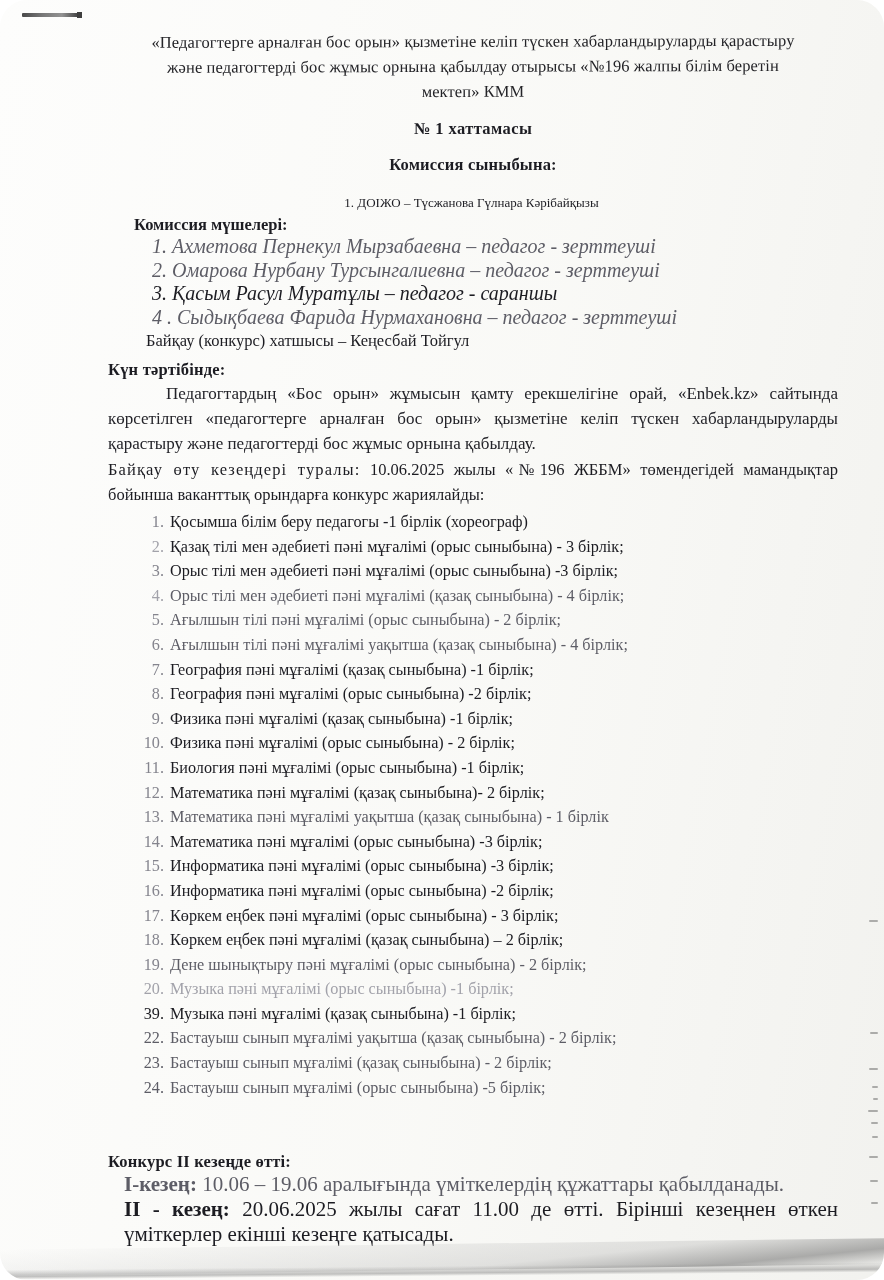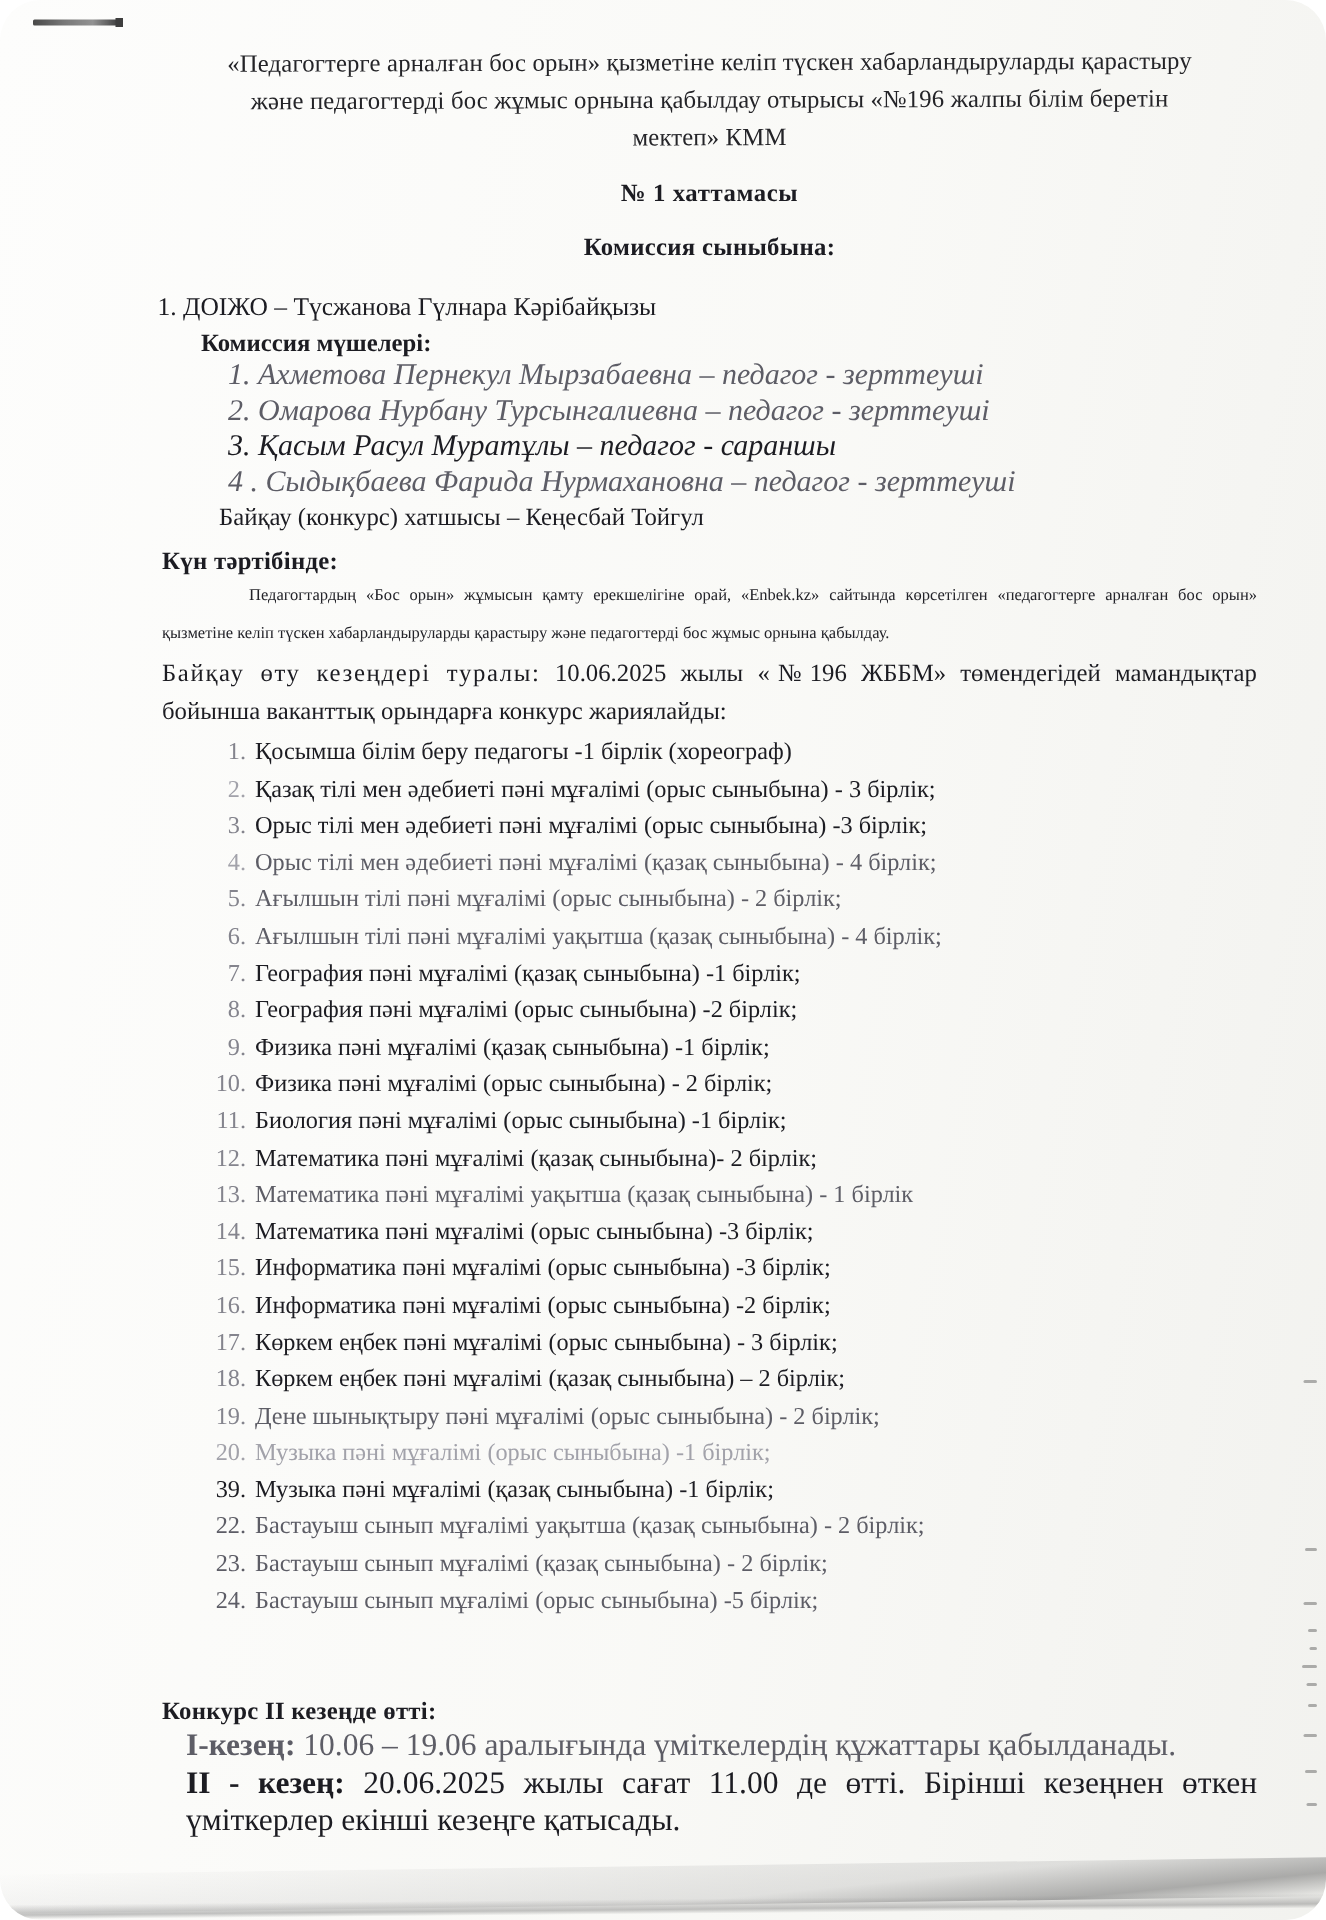--- a/index.html
+++ b/index.html
@@ -126,21 +126,22 @@
     margin-top: 16px;
     font-size: 16.5px;
     font-weight: 700;
     text-align: center;
     letter-spacing: .2px;
   }
 
   .chair-line {
     margin-top: 20px;
     margin-left: -3px;
-    font-size: 17px;
+    font-size: 13px;
+    text-align: center;
   }
   .members-label {
     margin-top: 4px;
     margin-left: 26px;
     font-size: 16.5px;
     font-weight: 700;
   }
   .members {
     margin: 0;
     padding: 0;
@@ -160,21 +161,21 @@
   }
 
   .agenda-label {
     margin-top: 7px;
     font-size: 16.5px;
     font-weight: 700;
     letter-spacing: .2px;
   }
   .agenda-body {
     margin-top: 1px;
-    font-size: 11px;
+    font-size: 17px;
     line-height: 25px;
     text-align: justify;
     text-indent: 58px;
     color: #232329;
   }
   .stages-para {
     margin-top: 1px;
     font-size: 16.5px;
     line-height: 25px;
     text-align: justify;

